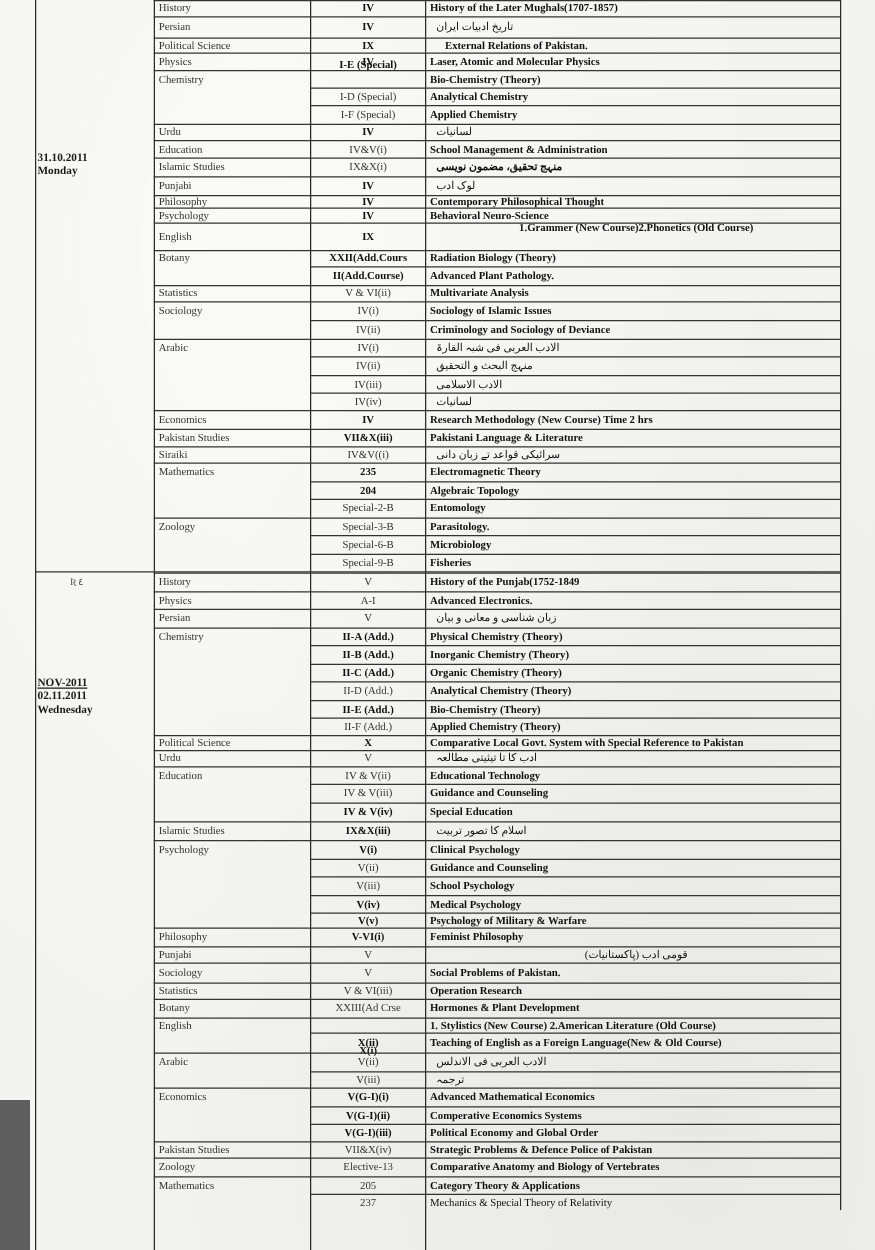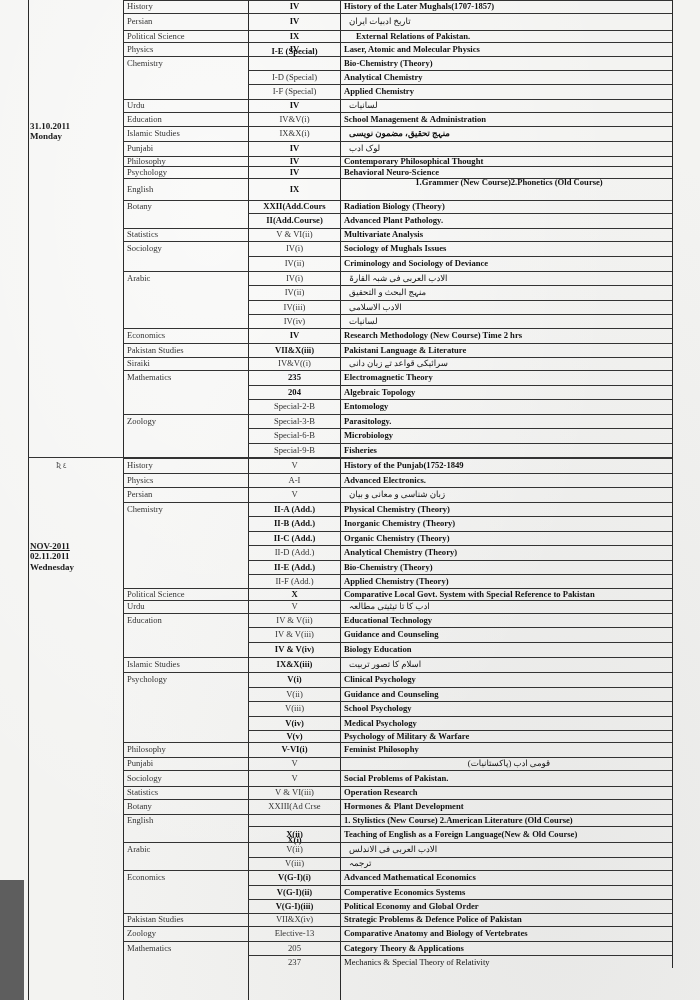--- a/index.html
+++ b/index.html
@@ -165,21 +165,21 @@
       <div class="hline" style="left: 123px; top: 228px; width: 549px;"></div>
       <div>
         <div class="cell subj" style="top: 228px; height: 13px;">Statistics</div>
         <div class="cell code" style="top: 228px; height: 13px;">V &amp; VI(ii)</div>
         <div class="cell title" style="top: 228px; height: 13px;">Multivariate Analysis</div>
       </div>
       <div class="hline" style="left: 123px; top: 241px; width: 549px;"></div>
       <div>
         <div class="cell subj" style="top: 241px; height: 15px;">Sociology</div>
         <div class="cell code" style="top: 241px; height: 15px;">IV(i)</div>
-        <div class="cell title" style="top: 241px; height: 15px;">Sociology of Mughals Issues</div>
+        <div class="cell title" style="top: 241px; height: 15px;">Sociology of Islamic Issues</div>
       </div>
       <div class="hline" style="left: 248px; top: 256px; width: 424px;"></div>
       <div>
         <div class="cell subj" style="top: 256px; height: 15px;"></div>
         <div class="cell code" style="top: 256px; height: 15px;">IV(ii)</div>
         <div class="cell title" style="top: 256px; height: 15px;">Criminology and Sociology of Deviance</div>
       </div>
       <div class="hline" style="left: 123px; top: 271px; width: 549px;"></div>
       <div>
         <div class="cell subj" style="top: 271px; height: 14px;">Arabic</div>
@@ -333,21 +333,21 @@
       <div class="hline" style="left: 248px; top: 627px; width: 424px;"></div>
       <div>
         <div class="cell subj" style="top: 627px; height: 15px;"></div>
         <div class="cell code" style="top: 627px; height: 15px;">IV &amp; V(iii)</div>
         <div class="cell title" style="top: 627px; height: 15px;">Guidance and Counseling</div>
       </div>
       <div class="hline" style="left: 248px; top: 642px; width: 424px;"></div>
       <div>
         <div class="cell subj" style="top: 642px; height: 15px;"></div>
         <div class="cell code b" style="top: 642px; height: 15px;">IV &amp; V(iv)</div>
-        <div class="cell title" style="top: 642px; height: 15px;">Biology Education</div>
+        <div class="cell title" style="top: 642px; height: 15px;">Special Education</div>
       </div>
       <div class="hline" style="left: 123px; top: 657px; width: 549px;"></div>
       <div>
         <div class="cell subj" style="top: 657px; height: 15px;">Islamic Studies</div>
         <div class="cell code b" style="top: 657px; height: 15px;">IX&amp;X(iii)</div>
         <div class="cell title rtl" style="top: 657px; height: 15px; direction: ltr; padding-left: 8px;">اسلام کا تصور تربیت</div>
       </div>
       <div class="hline" style="left: 123px; top: 672px; width: 549px;"></div>
       <div>
         <div class="cell subj" style="top: 672px; height: 15px;">Psychology</div>

